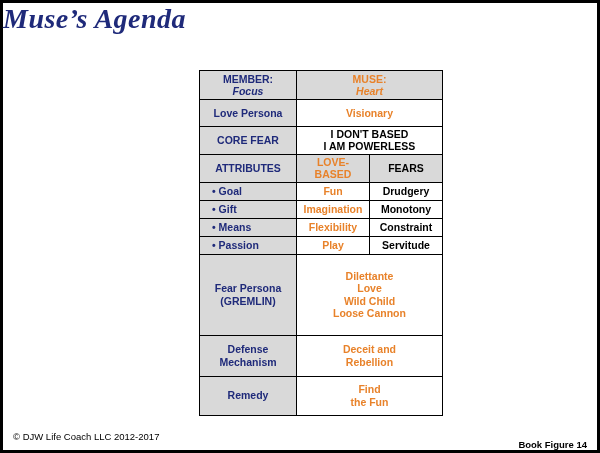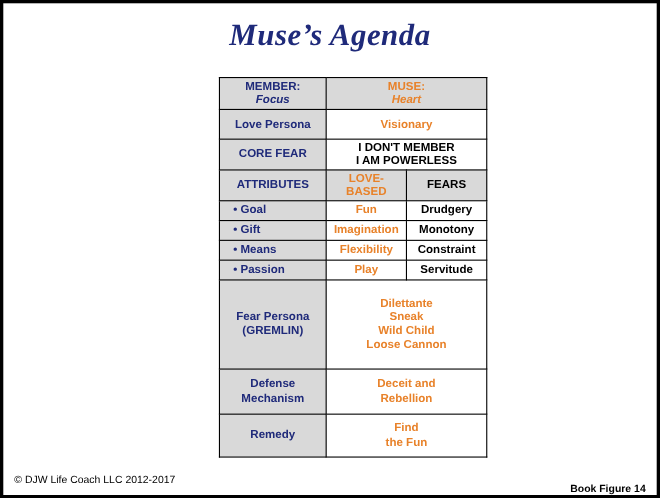--- a/index.html
+++ b/index.html
@@ -16,24 +16,24 @@
   .slide {
     position: relative;
     width: 600px;
     height: 453px;
     box-sizing: border-box;
     border: 3px solid #000000;
     background: #ffffff;
   }
   .title {
     position: absolute;
-    top: 14px;
+    top: 0;
     left: 0;
     width: 100%;
-    text-align: center;
+    text-align: left;
     font-family: "Liberation Serif", serif;
     font-size: 28px;
     font-weight: bold;
     font-style: italic;
     color: #1f2a7a;
     letter-spacing: 0.5px;
   }
   .table-wrap {
     position: absolute;
     top: 67px;
@@ -154,21 +154,21 @@
         </tr>
 
         <tr class="row-tall-2">
           <td class="c-label">Love Persona</td>
           <td class="white-bg orange big-cell" colspan="2">Visionary</td>
         </tr>
 
         <tr class="row-tall-2">
           <td class="c-label">CORE FEAR</td>
           <td class="white-bg black big-cell" colspan="2">
-            <span class="spacer-line">I DON'T MEMBER</span>
+            <span class="spacer-line">I DON'T BASED</span>
             <span class="spacer-line">I AM POWERLESS</span>
           </td>
         </tr>
 
         <tr>
           <td class="c-label attr-head">ATTRIBUTES</td>
           <td class="grey-bg orange attr-head">LOVE-BASED</td>
           <td class="grey-bg black attr-head">FEARS</td>
         </tr>
 
@@ -193,21 +193,21 @@
           <td class="white-bg black">Servitude</td>
         </tr>
 
         <tr>
           <td class="c-label big-cell" style="height:78px;">
             <span class="spacer-line">Fear Persona</span>
             <span class="spacer-line">(GREMLIN)</span>
           </td>
           <td class="white-bg orange persona-cell" colspan="2">
             <span class="spacer-line">Dilettante</span>
-            <span class="spacer-line">Sneak</span>
+            <span class="spacer-line">Love</span>
             <span class="spacer-line">Wild Child</span>
             <span class="spacer-line">Loose Cannon</span>
           </td>
         </tr>
 
         <tr>
           <td class="c-label" style="height:38px;">
             <span class="spacer-line">Defense</span>
             <span class="spacer-line">Mechanism</span>
           </td>

